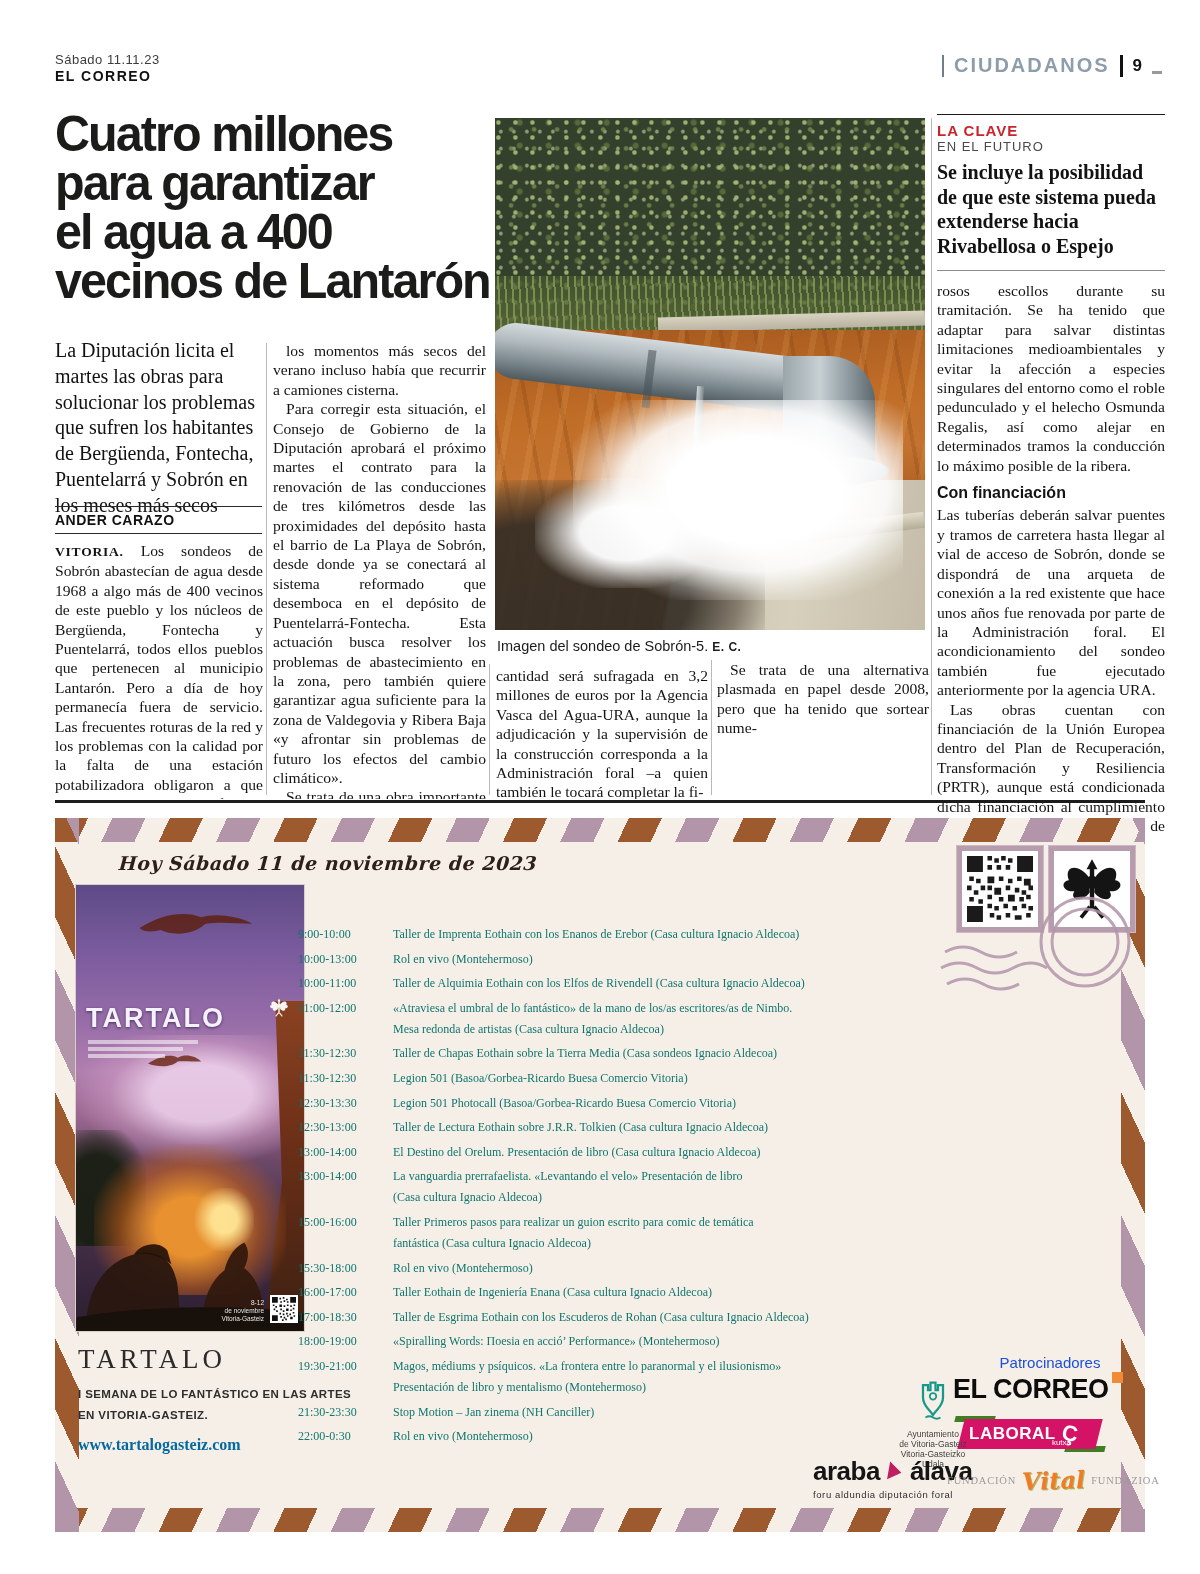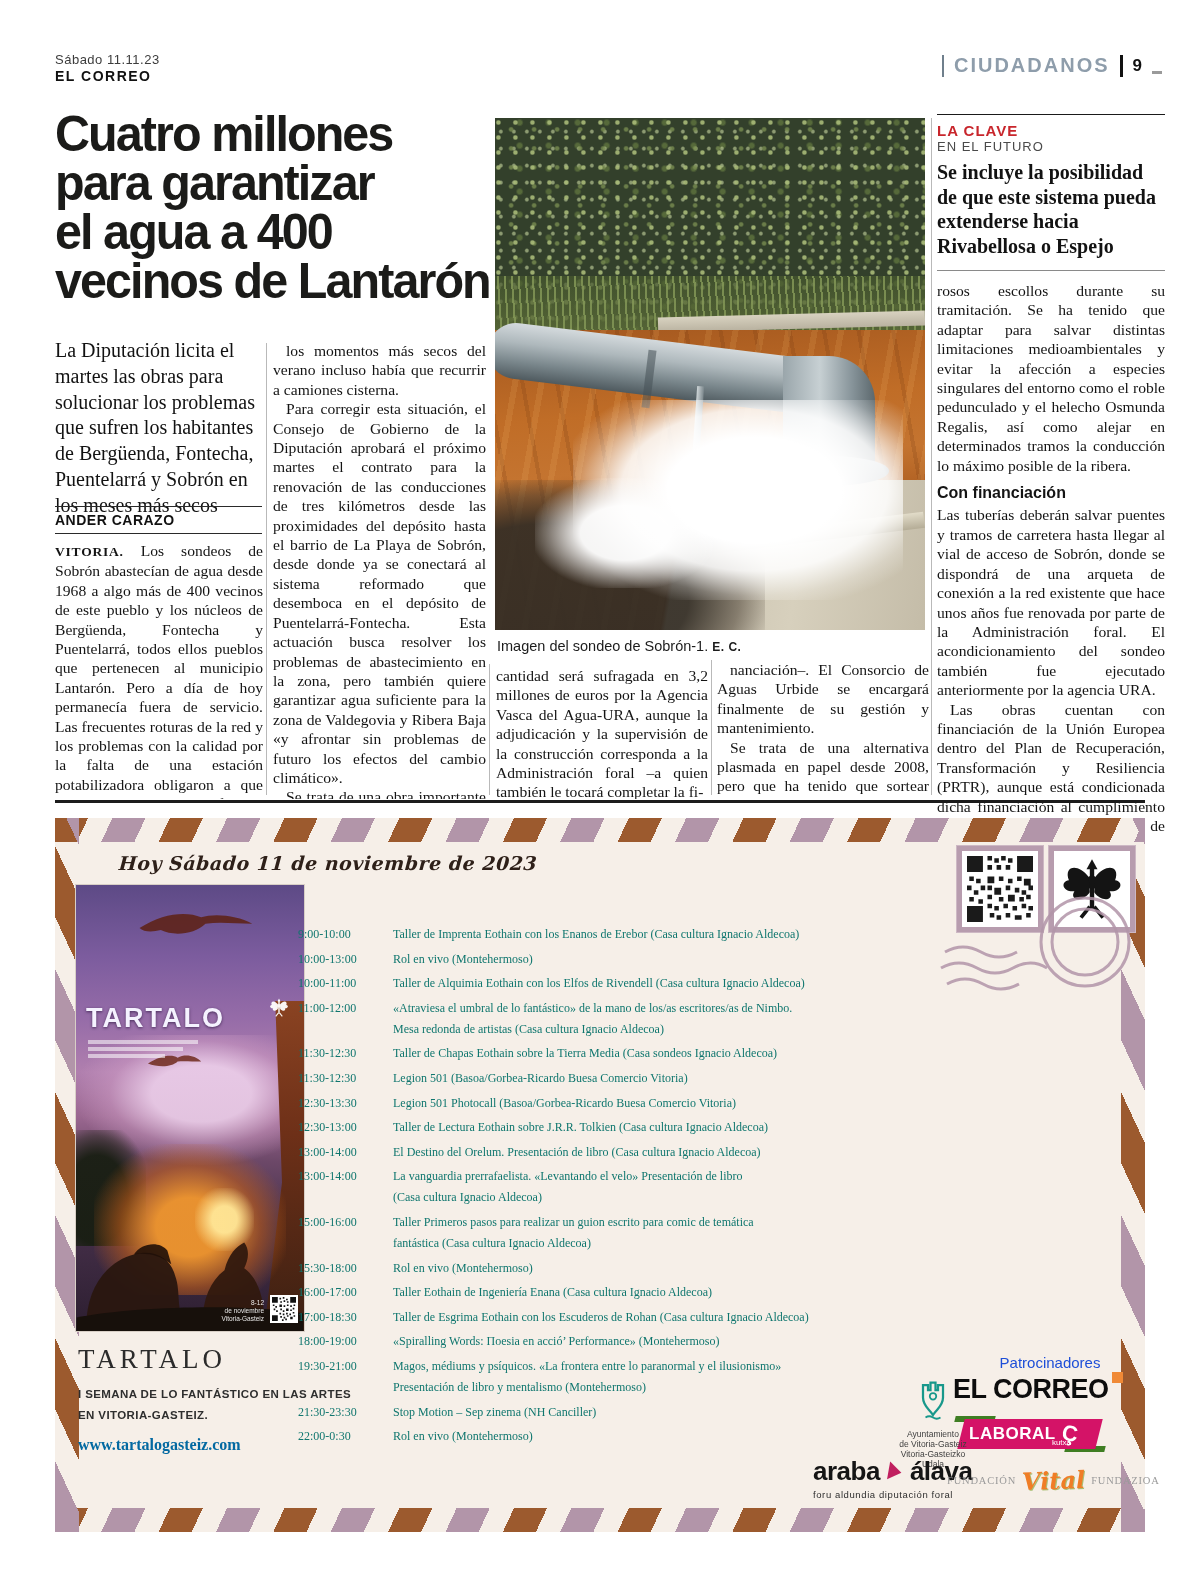--- a/index.html
+++ b/index.html
@@ -232,21 +232,20 @@
       <p class="ind">Para corregir esta situación, el Consejo de Gobierno de la Diputación aprobará el próximo martes el contrato para la renovación de las conducciones de tres kilómetros desde las proximidades del depósito hasta el barrio de La Playa de Sobrón, desde donde ya se conectará al sistema reformado que desemboca en el depósito de Puentelarrá-Fontecha. Esta actuación busca resolver los problemas de abastecimiento en la zona, pero también quiere garantizar agua suficiente para la zona de Valdegovia y Ribera Baja «y afrontar sin problemas de futuro los efectos del cambio climático».</p>
       <p class="ind">Se trata de una obra importante que asciende a 3,9 millones de euros (IVA incluido) y que dispondrá de un plazo de ejecución de 18 meses, salvo que algún imprevisto retrase su evolución. Esa</p>
     </div>
 
   <div class="bodytext col3">
     <p>cantidad será sufragada en 3,2 millones de euros por la Agencia Vasca del Agua-URA, aunque la adjudicación y la supervisión de la construcción corresponda a la Administración foral –a quien también le tocará completar la fi-</p>
   </div>
 
   <div class="bodytext col4">
 
-  <p class="ind">nanciación–. El Consorcio de Aguas Urbide se encargará finalmente de su gestión y mantenimiento.</p>
       <p class="ind">Se trata de una alternativa plasmada en papel desde 2008, pero que ha tenido que sortear nume-</p>
     </div>
 
   <div class="vrule vr1"></div>
   <div class="vrule vr2"></div>
   <div class="vrule vr3"></div>
   <div class="vrule vr4"></div>
 
   <figure class="photo">
     <div class="ph-foliage"></div>
@@ -260,21 +259,21 @@
     <div class="ph-mud"></div>
     <div class="ph-pipe-h"></div>
     <div class="ph-pipe-ring"></div>
     <div class="ph-elbow"></div>
     <div class="ph-flange"></div>
     <div class="ph-rod"></div>
     <div class="ph-foam"></div>
     <div class="ph-foam2"></div>
   </figure>
   <figcaption class="photo-caption">
-    <span>Imagen del sondeo de Sobrón-1.</span>
+    <span>Imagen del sondeo de Sobrón-5.</span>
     <b>E. C.</b>
   </figcaption>
 
   <aside class="sidecol">
     <div class="clave-rule"></div>
     <div class="clave-kicker">LA CLAVE</div>
     <div class="clave-label">EN EL FUTURO</div>
     <div class="clave-quote">Se incluye la posibilidad de que este sistema pueda extenderse hacia Rivabellosa o Espejo</div>
     <div class="clave-endrule"></div>
     <div class="bodytext" style="width:228px;">
@@ -454,21 +453,21 @@
         </div>
 
         <div class="sch-row">
           <span class="sch-time">19:30-21:00</span>
           <span class="sch-desc">Magos, médiums y psíquicos. «La frontera entre lo paranormal y el ilusionismo»
 Presentación de libro y mentalismo (Montehermoso)</span>
         </div>
 
         <div class="sch-row">
           <span class="sch-time">21:30-23:30</span>
-          <span class="sch-desc">Stop Motion – Sep zinema (NH Canciller)</span>
+          <span class="sch-desc">Stop Motion – Jan zinema (NH Canciller)</span>
         </div>
 
         <div class="sch-row">
           <span class="sch-time">22:00-0:30</span>
           <span class="sch-desc">Rol en vivo (Montehermoso)</span>
         </div>
       </div>
 
     <div class="sponsors-label">Patrocinadores</div>
     <div class="logo-correo">

